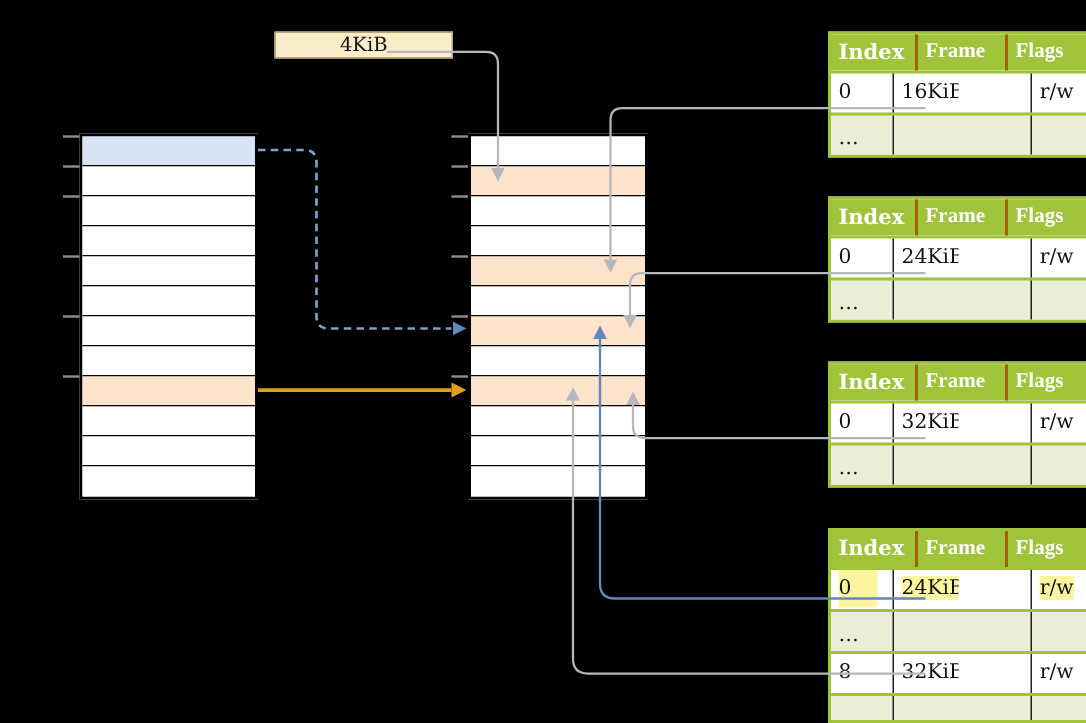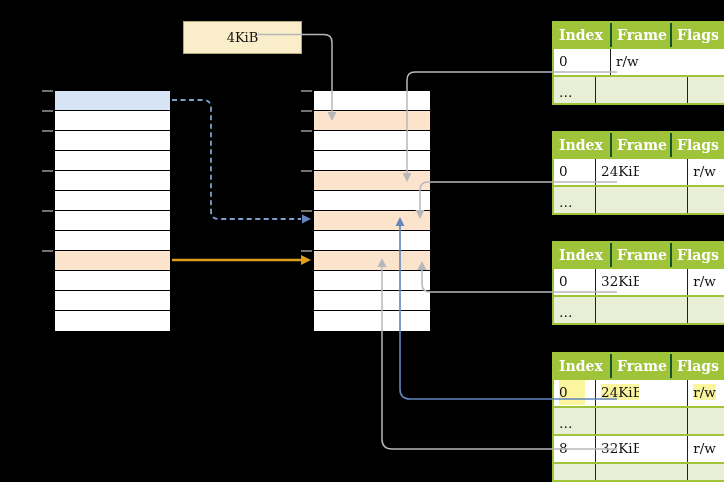--- a/index.html
+++ b/index.html
@@ -15,21 +15,21 @@
     --gray:#b6b6bd;
     --tick:#8f8f8f;
   }
   html,body{margin:0;padding:0;background:#000;}
   #stage{
     position:relative;width:724px;height:482px;background:#000;overflow:hidden;
     font-family:"DejaVu Serif","Liberation Serif",serif;
   }
   
   .box4k{
-    position:absolute;left:183px;top:21px;width:119px;height:33px;
+    position:absolute;left:183px;top:21px;width:119px;height:18px;
     background:var(--cream);border:1px solid #b5a878;box-sizing:border-box;
     display:flex;align-items:center;justify-content:center;
     font-size:13px;color:#111;line-height:15px;
   }
   
   .memcol{
     position:absolute;top:89px;height:244px;background:#fff;
     border:2px solid #000;box-sizing:border-box;
   }
   .memrow{height:20px;border-bottom:1px solid #000;box-sizing:border-box;background:#fff;}
@@ -39,21 +39,21 @@
   
   .pt{
     position:absolute;left:552px;width:171px;background:#fff;
     border:2px solid var(--green);box-sizing:content-box;
   }
   .pt-header{display:flex;height:24px;background:var(--green);}
   .pt-hcell{
     width:56px;box-sizing:border-box;color:#fff;font-weight:bold;font-size:14px;
     line-height:24px;padding-left:5px;white-space:nowrap;overflow:hidden;
   }
-  .pt-hcell+.pt-hcell{border-left:2px solid #14532d;}
+  .pt-hcell+.pt-hcell{border-left:2px solid #a16207;font-family:Liberation Serif, serif;}
   .pt-hcell:nth-child(2){width:60px;}
   .pt-hcell:nth-child(3){width:51px;}
   .pt-row{display:flex;height:28px;border-top:2px solid var(--green);box-sizing:border-box;background:#fff;}
   .pt-row.dots{background:var(--light-green);}
   .pt-cell{
     width:56px;box-sizing:border-box;font-size:13.5px;color:#111;
     line-height:25px;padding-left:5px;white-space:nowrap;overflow:hidden;
   }
   .pt-cell+.pt-cell{border-left:1px solid #1f1f1f;}
   .pt-cell:nth-child(2){width:60px;}
@@ -105,20 +105,21 @@
 
   <div id="tables">
       <div class="pt" style="top: 21px;">
         <div class="pt-header">
           <div class="pt-hcell">Index</div>
           <div class="pt-hcell">Frame</div>
           <div class="pt-hcell">Flags</div>
         </div>
         <div class="pt-row">
           <div class="pt-cell">0</div>
+          <div class="pt-cell">16KiB</div>
           <div class="pt-cell">r/w</div>
         </div>
         <div class="pt-row dots">
           <div class="pt-cell">…</div>
           <div class="pt-cell"></div>
           <div class="pt-cell"></div>
         </div>
       </div>
       <div class="pt" style="top: 131px;">
         <div class="pt-header">

